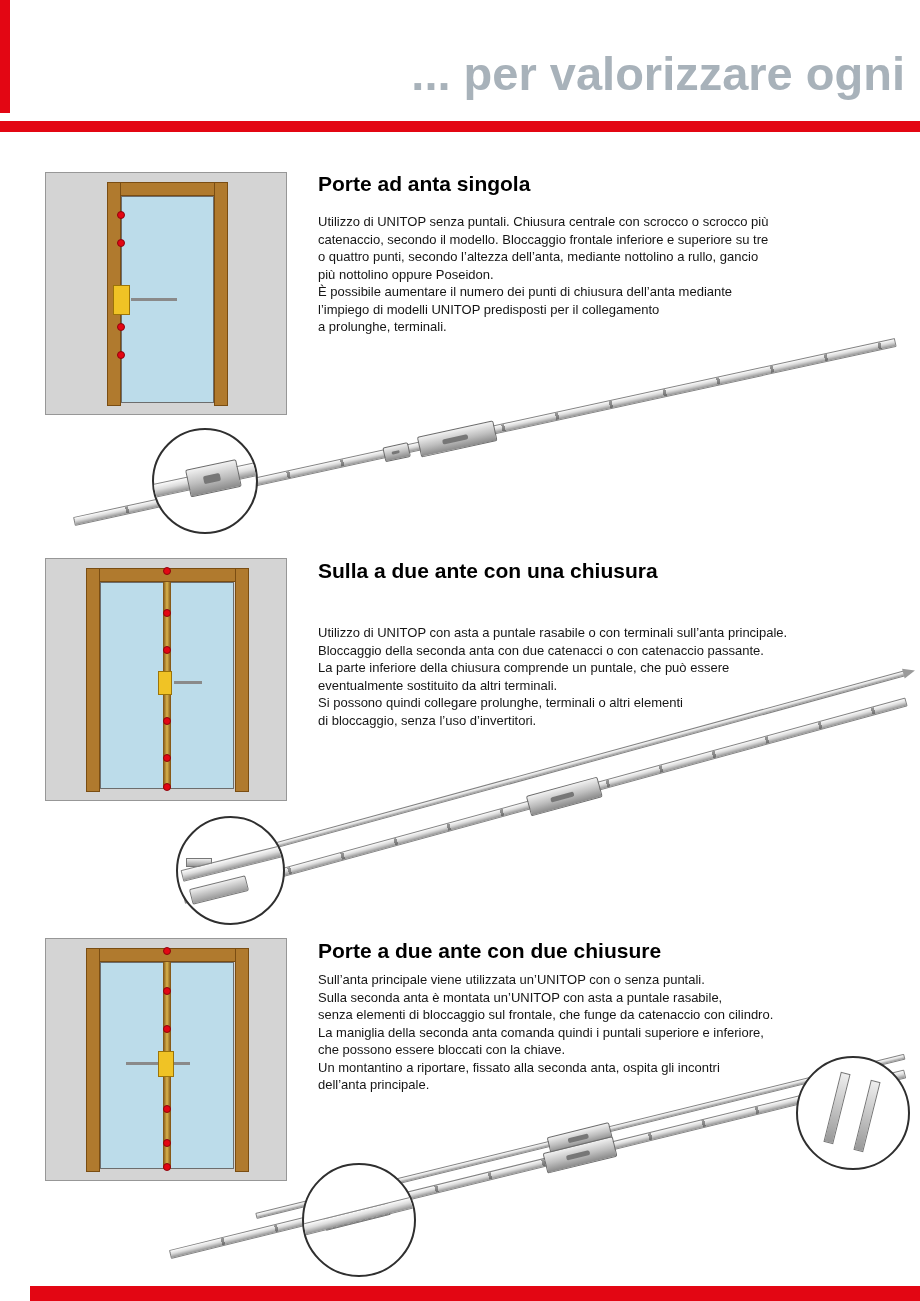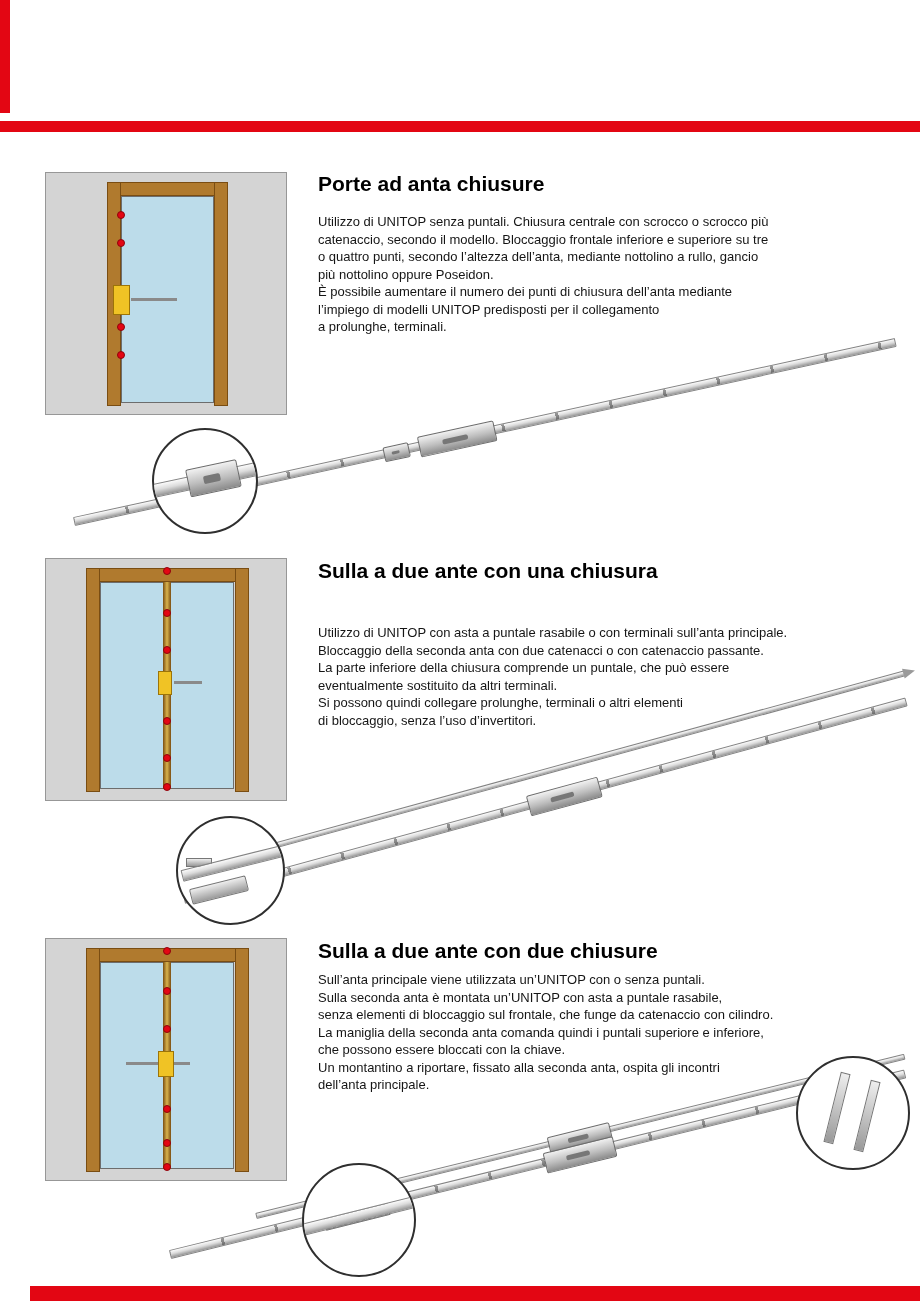--- a/index.html
+++ b/index.html
@@ -49,38 +49,39 @@
   .magnifier { position:absolute; border-radius:50%; background:#fff; border:2px solid #2f2f2f;
          z-index:4; overflow:hidden; }
   .detail-bar { position:absolute; background:linear-gradient(to bottom,#eee,#999); border:1px solid #777; }
 </style>
 </head>
 <body>
 
 <div class="page">
 
   <div class="vbar"></div>
+  <div class="page-title">... per valorizzare ogni</div>
   <div class="hbar"></div>
 
   
   <div class="section">
     <div class="diagram" style="left:45px; top:172px;">
       <div class="frame" style="left:61px; top:9px; width:121px; height:14px;"></div>
       <div class="frame" style="left:61px; top:9px; width:14px; height:224px;"></div>
       <div class="frame" style="left:168px; top:9px; width:14px; height:224px;"></div>
       <div class="panel" style="left:75px; top:23px; width:93px; height:207px;"></div>
       <div class="dot" style="left:71px; top:38px;"></div>
       <div class="dot" style="left:71px; top:66px;"></div>
       <div class="lockcase" style="left:67px; top:112px; width:17px; height:30px;"></div>
       <div class="handle" style="left:85px; top:125px; width:46px;"></div>
       <div class="dot" style="left:71px; top:150px;"></div>
       <div class="dot" style="left:71px; top:178px;"></div>
     </div>
 
-    <h2 class="sec-heading" style="top:172px;">Porte ad anta chiusure</h2>
+    <h2 class="sec-heading" style="top:172px;">Porte ad anta singola</h2>
     <p class="sec-body" style="top:213px;">Utilizzo di UNITOP senza puntali. Chiusura centrale con scrocco o scrocco più
 catenaccio, secondo il modello. Bloccaggio frontale inferiore e superiore su tre
 o quattro punti, secondo l’altezza dell’anta, mediante nottolino a rullo, gancio
 più nottolino oppure Poseidon.
 È possibile aumentare il numero dei punti di chiusura dell’anta mediante
 l’impiego di modelli UNITOP predisposti per il collegamento
 a prolunghe, terminali.</p>
 
     <div class="rod pattern" style="left:74px; top:517px; width:841px; transform:rotate(-12.3deg);">
       <div class="gearbox" style="left:352px; width:78px;"></div>
@@ -145,21 +146,21 @@
       <div class="dot" style="left:117px; top:8px;"></div>
       <div class="dot" style="left:117px; top:48px;"></div>
       <div class="dot" style="left:117px; top:86px;"></div>
       <div class="handle" style="left:80px; top:123px; width:64px;"></div>
       <div class="lockcase" style="left:112px; top:112px; width:16px; height:26px;"></div>
       <div class="dot" style="left:117px; top:166px;"></div>
       <div class="dot" style="left:117px; top:200px;"></div>
       <div class="dot" style="left:117px; top:224px;"></div>
     </div>
 
-    <h2 class="sec-heading" style="top:939px;">Sulla a due ante con due chiusure</h2>
+    <h2 class="sec-heading" style="top:939px;">Porte a due ante con due chiusure</h2>
     <p class="sec-body" style="top:971px;">Sull’anta principale viene utilizzata un’UNITOP con o senza puntali.
 Sulla seconda anta è montata un’UNITOP con asta a puntale rasabile,
 senza elementi di bloccaggio sul frontale, che funge da catenaccio con cilindro.
 La maniglia della seconda anta comanda quindi i puntali superiore e inferiore,
 che possono essere bloccati con la chiave.
 Un montantino a riportare, fissato alla seconda anta, ospita gli incontri
 dell’anta principale.</p>
 
     <div class="rod thin" style="left:256px; top:1213px; width:668px; transform:rotate(-13.8deg);">
       <div class="gearbox" style="left:300px; width:64px; top:-5px; height:17px;"></div>

